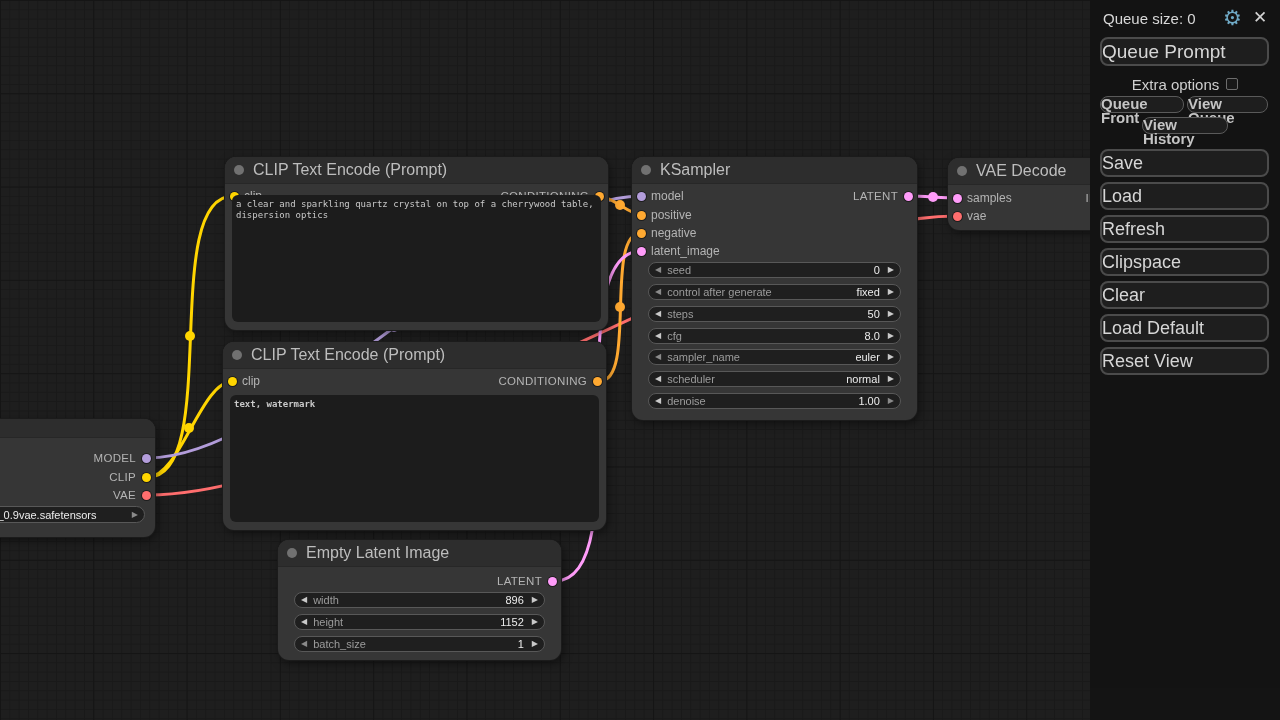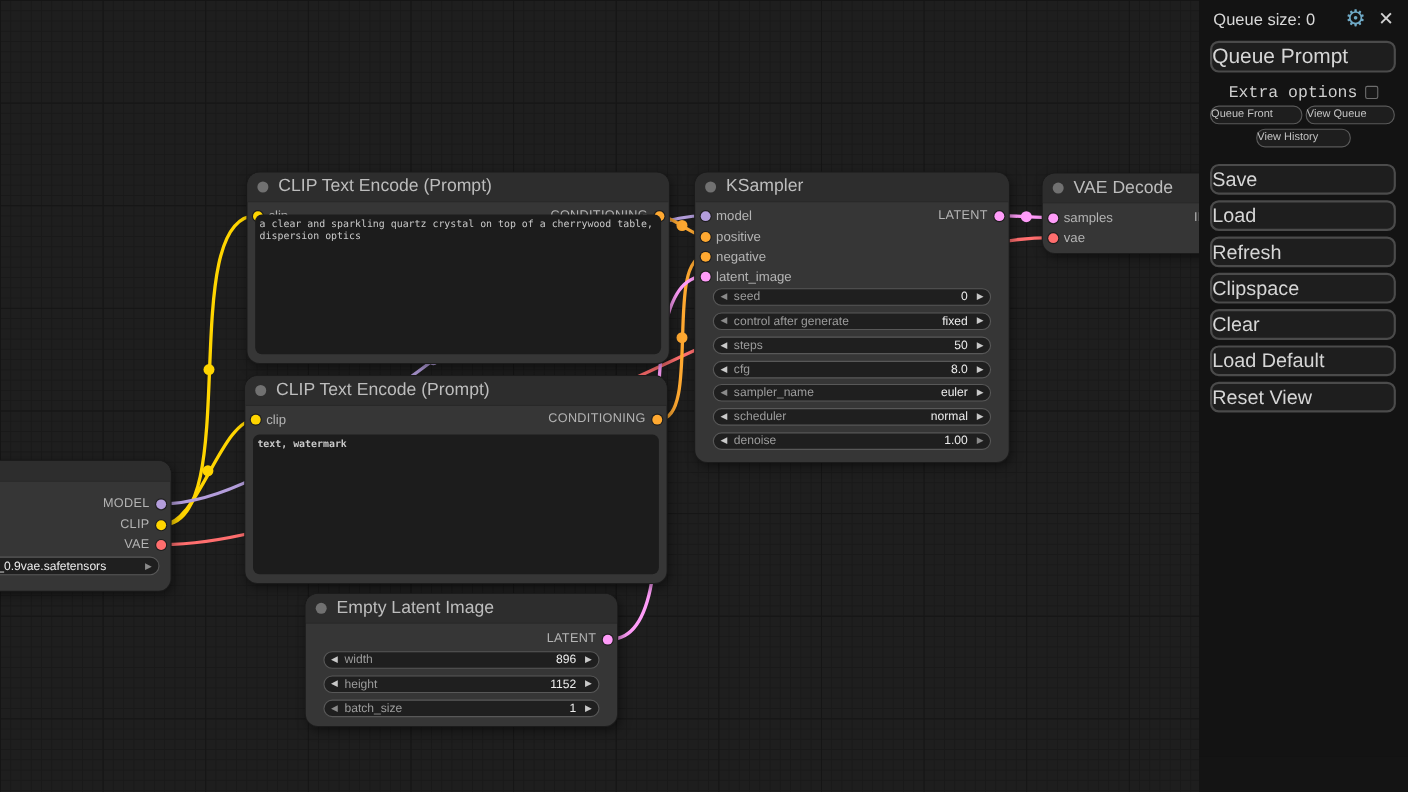--- a/index.html
+++ b/index.html
@@ -45,23 +45,23 @@
 
   
   .sidebar{position:absolute;left:1090px;top:0;width:190px;height:688px;background:#131313;}
   .qrow{position:absolute;left:13px;top:8px;font-size:15px;color:#d8d8d8;line-height:22px;}
   .gear{position:absolute;left:133px;top:6px;font-size:21px;color:#6fa9c5;line-height:24px;cursor:pointer;}
   .xbtn{position:absolute;left:163px;top:7px;font-size:17px;color:#d2d2d2;line-height:22px;cursor:pointer;}
   .btn{position:absolute;box-sizing:border-box;background:#1e1e1e;border:2px solid #4b4b4b;border-radius:8px;
        color:#d6d6d6;text-align:left;cursor:pointer;}
   .btn.big{left:10px;width:169px;height:28px;font-size:18px;line-height:24px;}
   .btn.queue{left:10px;top:37px;width:169px;height:29px;font-size:19px;line-height:25px;}
-  .btn.small{border-width:1.5px;font-size:10px;height:17px;line-height:14px;color:#c4c4c4;border-color:#5a5a5a;}
+  .btn.small{border-width:1.5px;font-size:15px;height:17px;line-height:14px;color:#c4c4c4;border-color:#5a5a5a;font-weight:bold;}
   .extras{position:absolute;left:0;top:75px;width:190px;height:18px;display:flex;align-items:center;
-          justify-content:center;font-size:15px;color:#cfcfcf;gap:7px;font-family:Liberation Mono, monospace;}
+          justify-content:center;font-size:15px;color:#cfcfcf;gap:7px;}
   .chk{width:12px;height:12px;box-sizing:border-box;border:1.5px solid #6d6d6d;border-radius:2px;
        background:#181818;cursor:pointer;}
 </style>
 </head>
 <body>
 
 <div class="stage">
 
   <div class="canvas">
 

